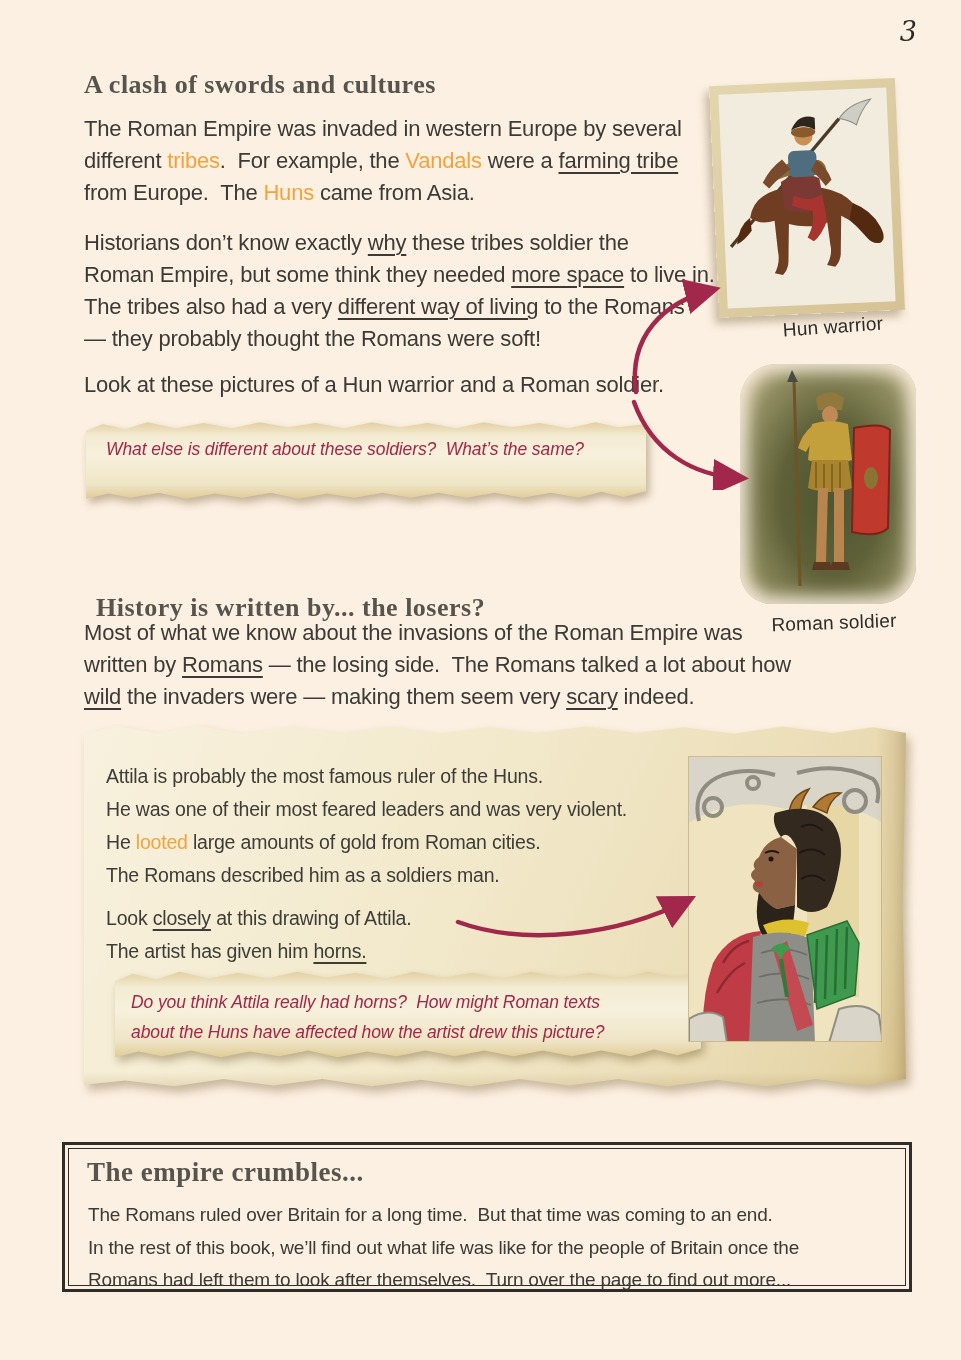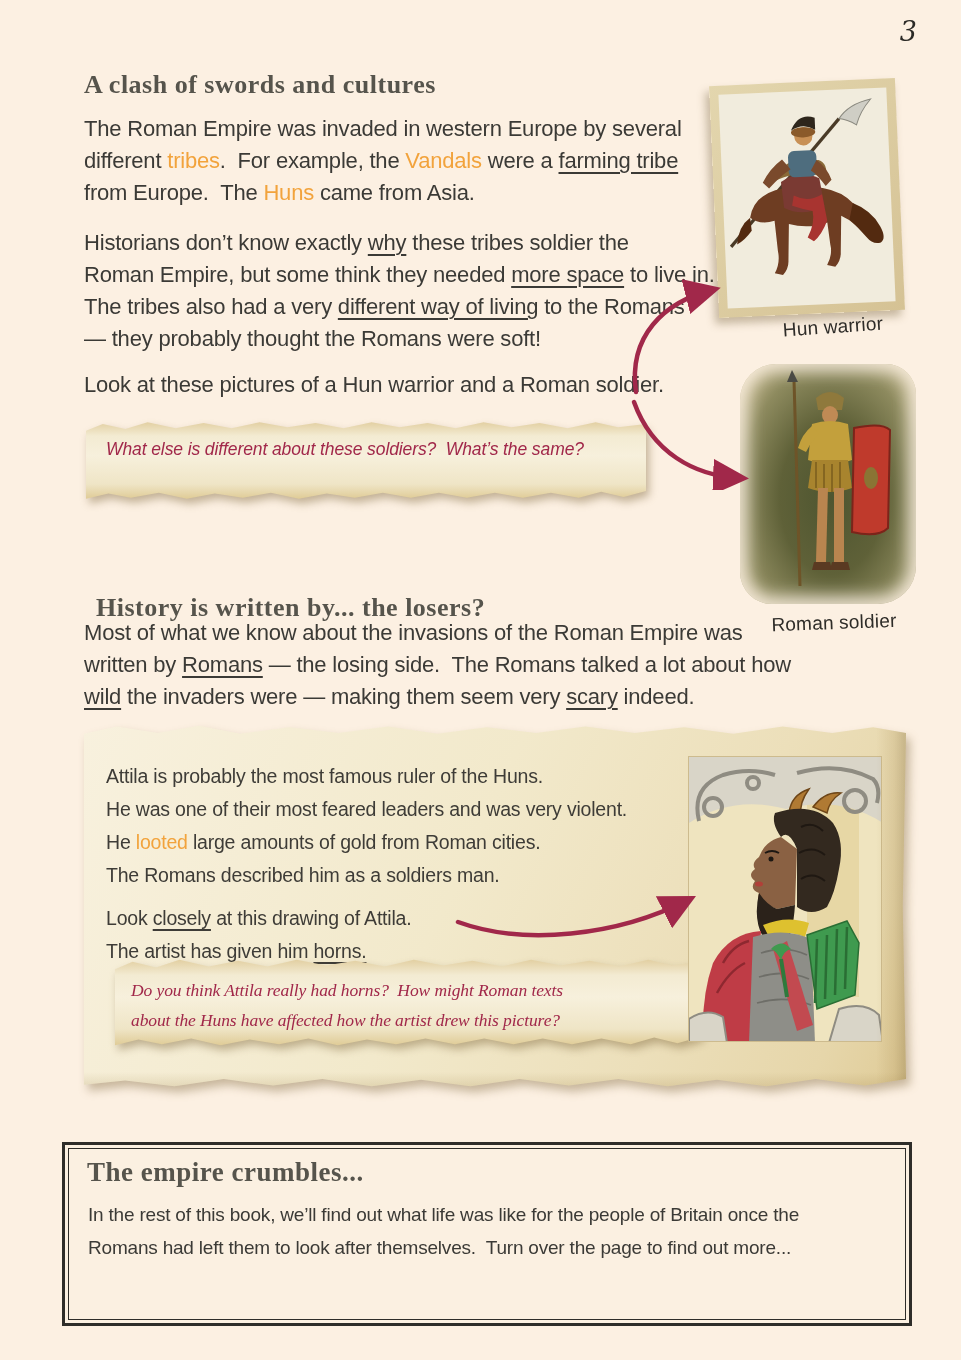--- a/index.html
+++ b/index.html
@@ -44,21 +44,21 @@
     background:linear-gradient(135deg,#e3d6ae,#d5c294);padding:9px;box-sizing:border-box;
     box-shadow:-4px 6px 9px rgba(110,90,50,0.38);}
   .hun-pic{width:100%;height:100%;background:#f1ecdd;overflow:hidden;}
   .roman-pic{left:740px;top:364px;width:176px;height:240px;border-radius:36px 30px 38px 32px;
     background:radial-gradient(ellipse at 52% 56%,#4e5530 0%,#5f6138 40%,#8d8a5e 70%,#c7bb92 92%,#dfd3ab 100%);
     box-shadow:inset 0 0 16px 8px rgba(252,240,226,0.85);overflow:hidden;}
   .attila-pic{position:absolute;left:604px;top:34px;width:194px;height:286px;
     border:1px solid #cdbb8e;box-sizing:border-box;overflow:hidden;background:#efe4bf;}
 
   
-  .footer-box{left:62px;top:1142px;width:850px;height:184px;box-sizing:border-box;
+  .footer-box{left:62px;top:1142px;width:850px;height:150px;box-sizing:border-box;
     background:#fbf0e1;border:3px solid #2e2d29;}
   .footer-inner{position:absolute;inset:3px;border:1px solid #2e2d29;}
   .footer-text{font-size:19px;line-height:32.5px;letter-spacing:-0.2px;}
 
   svg{display:block;}
 </style>
 </head>
 <body>
 
 <div class="abs page-number">3</div>
@@ -152,21 +152,21 @@
         <div class="tl"><span>Attila is probably the most famous ruler of the Huns.</span></div>
         <div class="tl"><span>He was one of their most feared leaders and was very violent.</span></div>
         <div class="tl"><span>He </span><span class="seg-o">looted</span><span> large amounts of gold from Roman cities.</span></div>
         <div class="tl"><span>The Romans described him as a soldiers man.</span></div>
       </div>
     <div class="abs hand-text" style="left:22px;top:180px;">
         <div class="tl"><span>Look </span><span class="seg-u">closely</span><span> at this drawing of Attila.</span></div>
         <div class="tl"><span>The artist has given him </span><span class="seg-u">horns.</span></div>
       </div>
 
-    <div class="abs torn-wrap" style="left:31px;top:232px;width:586px;height:96px;font-family:Liberation Serif, serif;">
+    <div class="abs torn-wrap" style="left:31px;top:244px;width:586px;height:96px;">
       <div class="torn">
         <div class="question-text" style="padding:21px 8px 0 16px;">
             <div class="tl"><span>Do you think Attila really had horns?  How might Roman texts</span></div>
             <div class="tl"><span>about the Huns have affected how the artist drew this picture?</span></div>
           </div>
       </div>
     </div>
 
     <div class="attila-pic">
       <svg viewBox="0 0 194 286" width="194" height="286">
@@ -212,17 +212,18 @@
       <path d="M0 0 L8 4 L0 8 Z" fill="#a1284a"></path>
     </marker>
   </defs>
   <path d="M6 38 C 72 62, 165 52, 236 16" fill="none" stroke="#a1284a" stroke-width="4.5" stroke-linecap="round" marker-end="url(#ah2)"></path>
 </svg>
 
 <div class="abs footer-box">
   <div class="footer-inner">
     <div class="abs heading" style="left:18px;top:8px;font-size:27px;">The empire crumbles...</div>
     <div class="abs footer-text" style="left:19px;top:50px;">
+        <div class="tl"><span>The Romans ruled over Britain for a long time.  But that time was coming to an end.</span></div>
         <div class="tl"><span>In the rest of this book, we’ll find out what life was like for the people of Britain once the</span></div>
         <div class="tl"><span>Romans had left them to look after themselves.  Turn over the page to find out more...</span></div>
       </div>
   </div>
 </div>
 
 </body></html>

